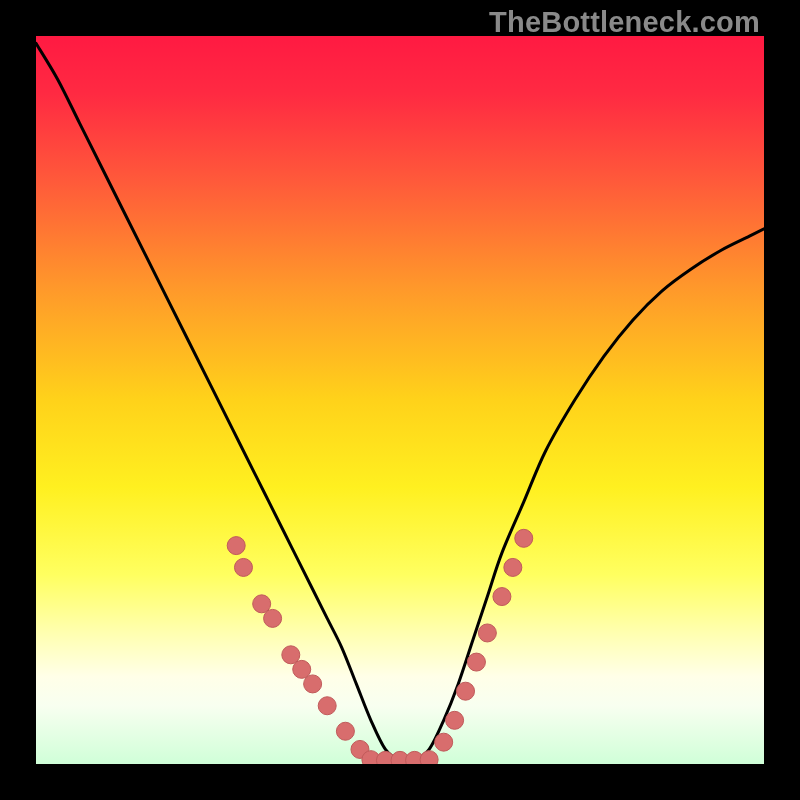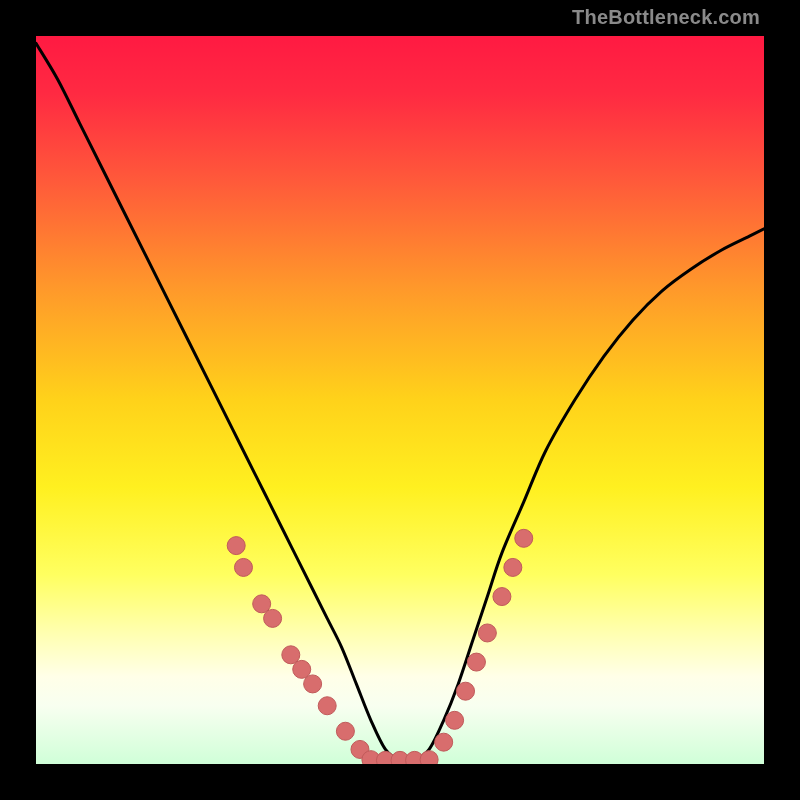--- a/index.html
+++ b/index.html
@@ -31,21 +31,21 @@
     left: 0;
     top: 0;
     width: 100%;
     height: 100%;
   }
   .watermark {
     position: absolute;
     top: 6px;
     right: 40px;
     font-family: Arial, Helvetica, sans-serif;
-    font-size: 20px;
+    font-size: 29px;
     font-weight: 600;
     color: #8a8a8a;
     letter-spacing: 0.2px;
   }
   svg.curve {
     position: absolute;
     left: 0;
     top: 0;
     width: 100%;
     height: 100%;

